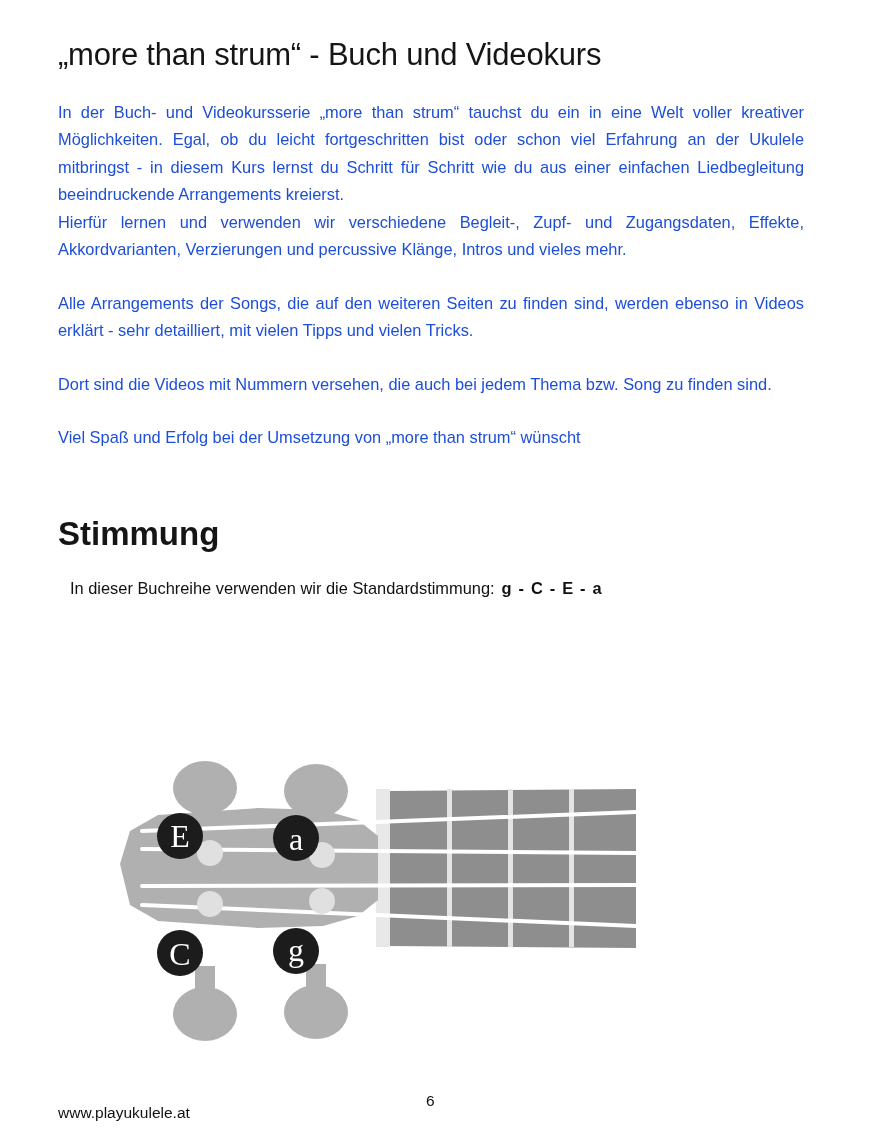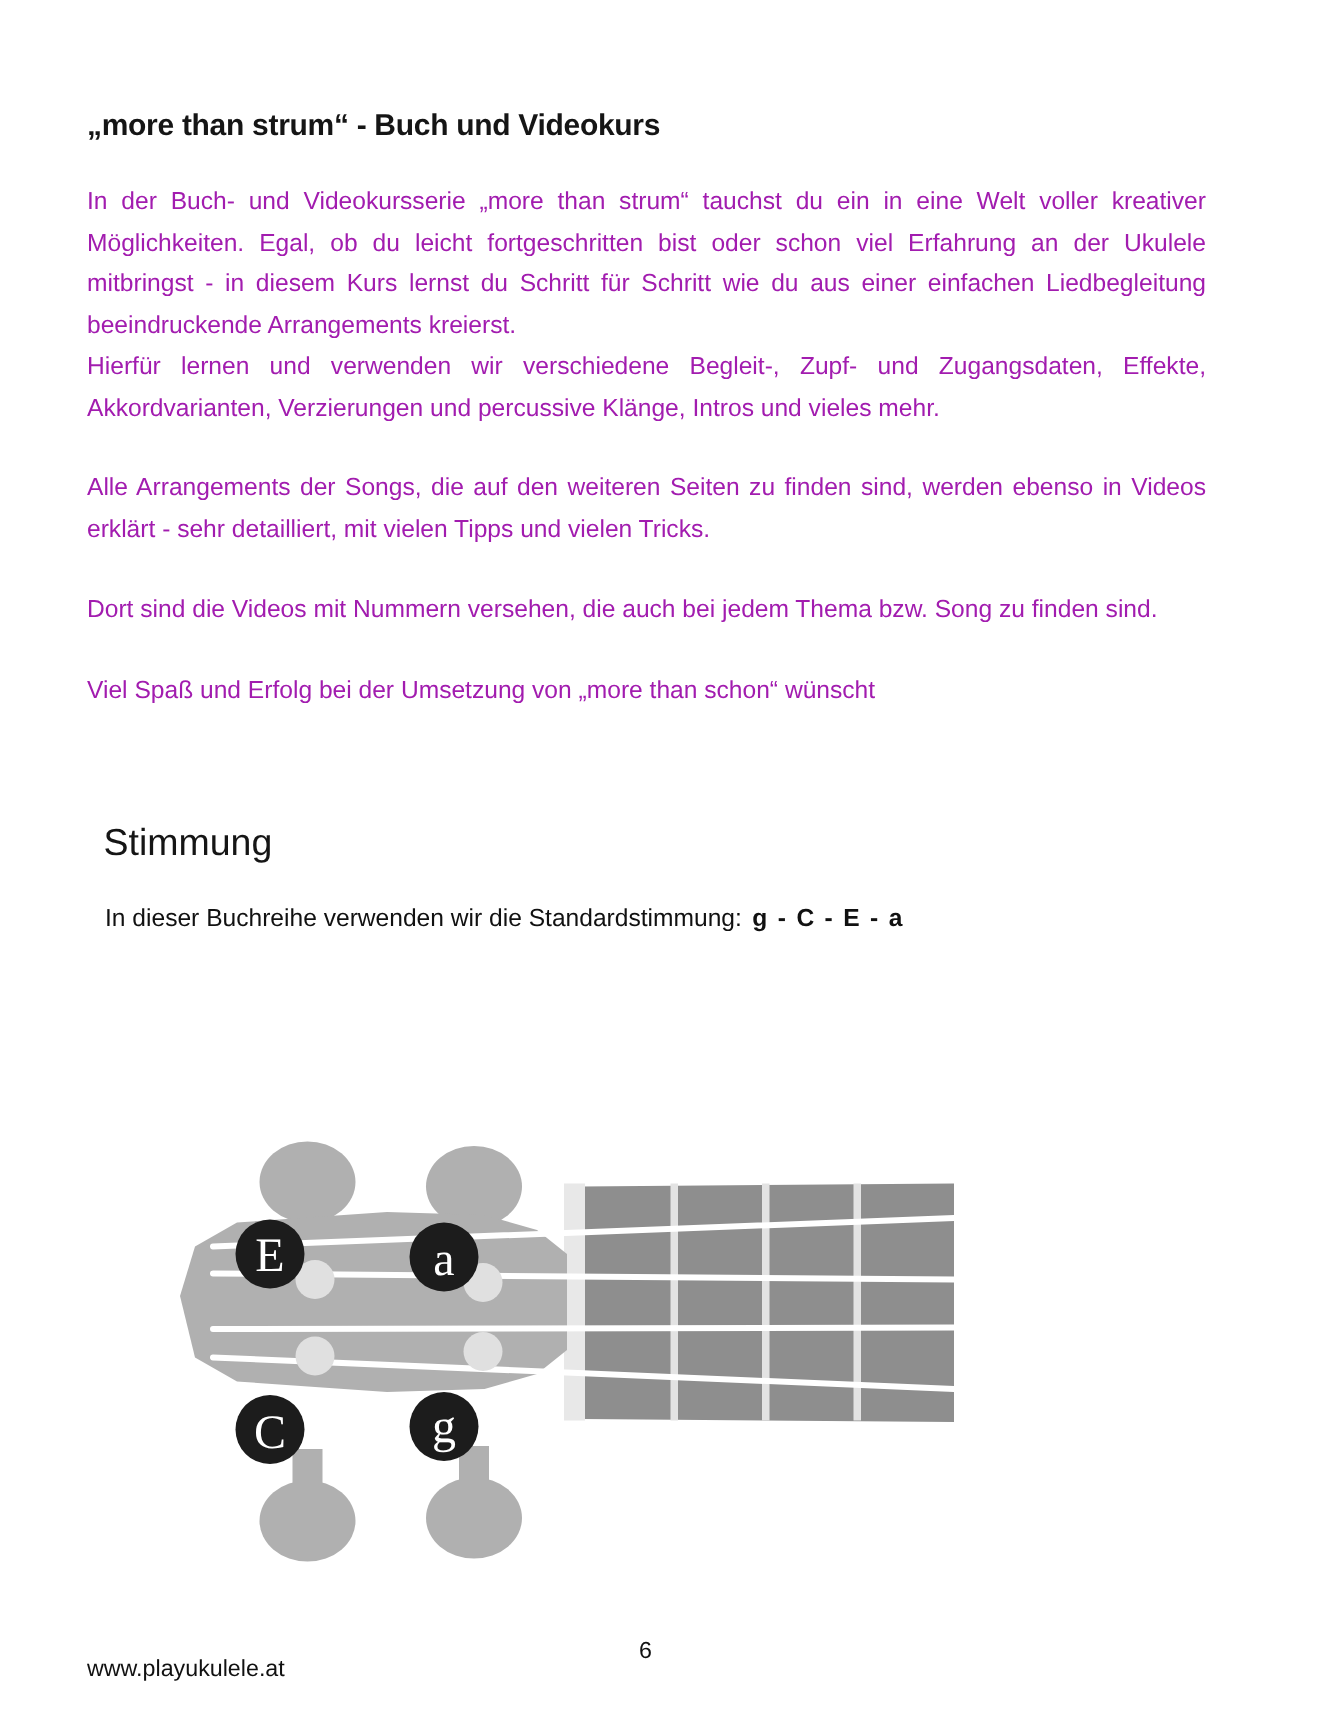--- a/index.html
+++ b/index.html
@@ -21,43 +21,43 @@
   }
   .content {
     position: absolute;
     left: 58px;
     top: 0;
     width: 746px;
   }
 
   
   .doc-title {
-    font-size: 20px;
-    font-weight: 700;
+    font-size: 31px;
+    font-weight: 400;
     letter-spacing: -0.2px;
     color: #151515;
     margin: 0;
-    padding-top: 72px;
+    padding-top: 36px;
     line-height: 1.25;
   }
   .section-title {
-    font-size: 25px;
-    font-weight: 400;
+    font-size: 33px;
+    font-weight: 700;
     color: #151515;
-    margin: 11px;
+    margin: 0;
     line-height: 1.2;
   }
 
   
   .para {
     font-size: 16.4px;
     line-height: 27.5px;
     text-align: justify;
     margin: 0;
-    color: #a21caf;
+    color: #1d4ed8;
     hyphens: none;
   }
   .para.last-line-left {
     text-align-last: left;
   }
   .block-gap-lg { height: 26px; }
 
   .intro-block { margin-top: 24px; }
 
   .tuning-line {
@@ -130,21 +130,21 @@
 
     <div class="block-gap-lg"></div>
 
     <div>
       <p class="para last-line-left">Dort sind die Videos mit Nummern versehen, die auch bei jedem Thema bzw. Song zu finden sind.</p>
     </div>
 
     <div class="block-gap-lg"></div>
 
     <div>
-      <p class="para last-line-left">Viel Spaß und Erfolg bei der Umsetzung von „more than schon“ wünscht</p>
+      <p class="para last-line-left">Viel Spaß und Erfolg bei der Umsetzung von „more than strum“ wünscht</p>
     </div>
 
     <div style="height:62px"></div>
 
     <h2 class="section-title">Stimmung</h2>
 
     <p class="tuning-line">
       <span>In dieser Buchreihe verwenden wir die Standardstimmung:</span><span class="tuning-notes">g - C - E - a</span>
     </p>
 

